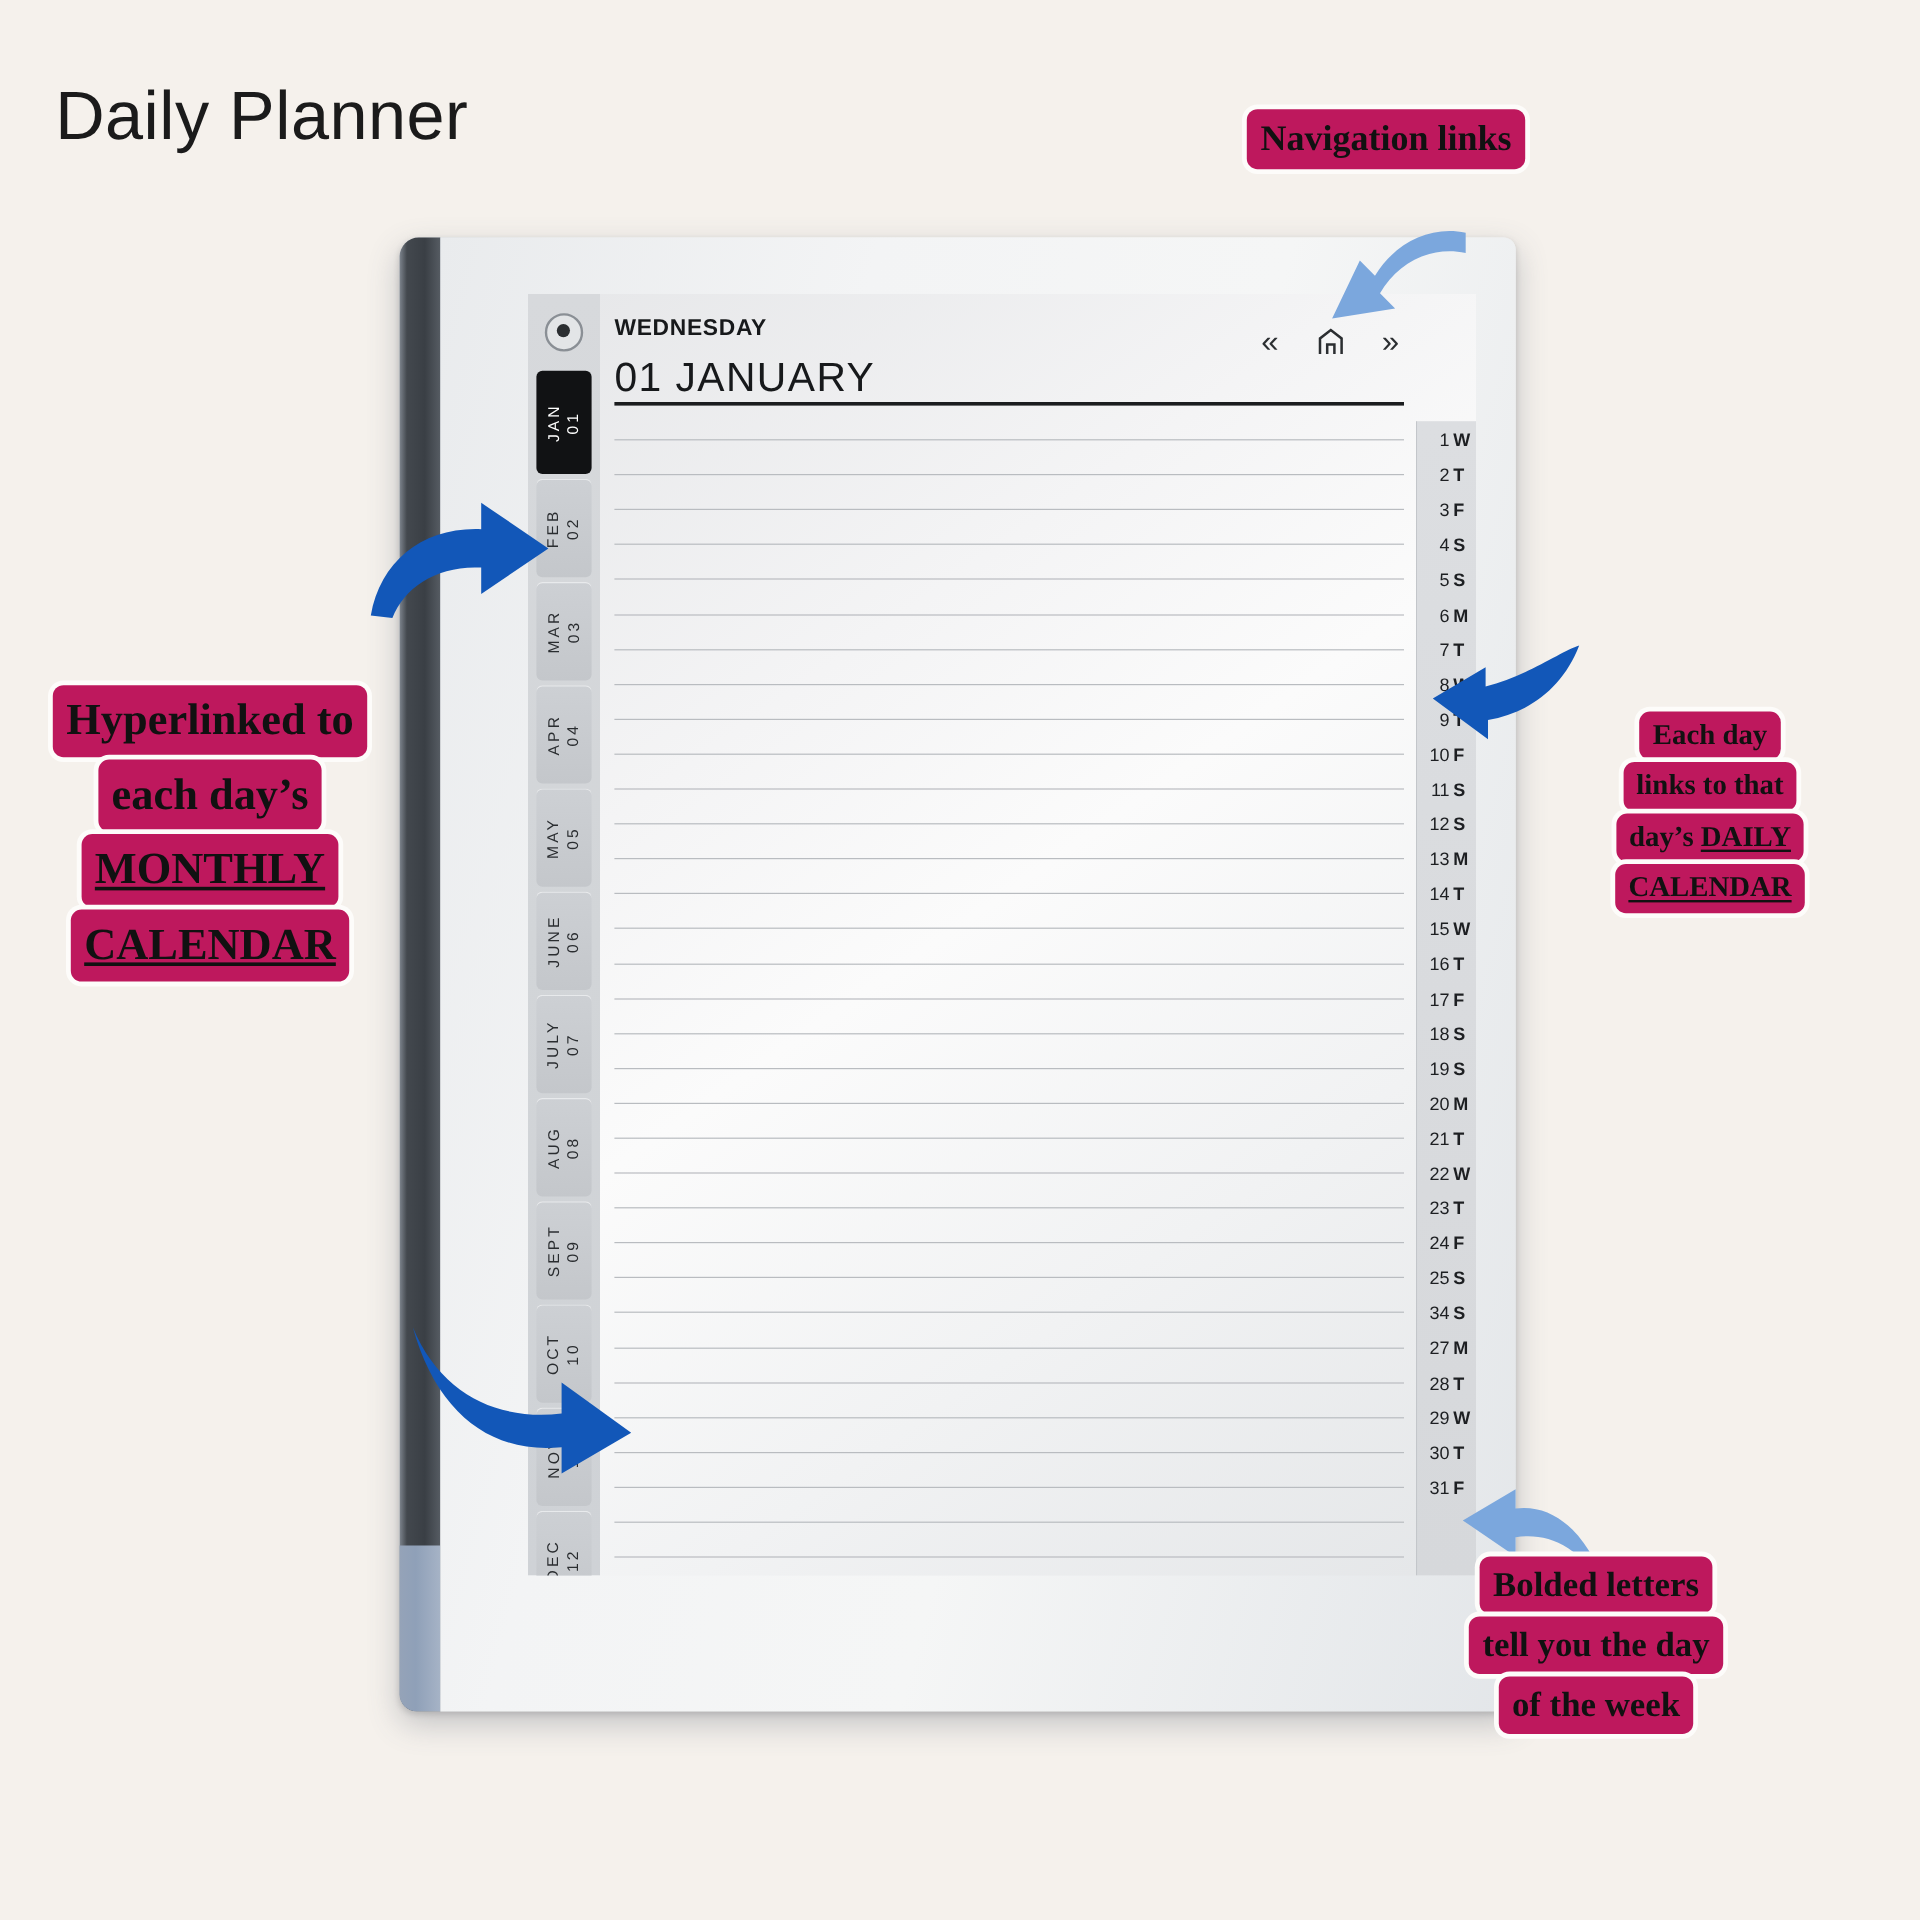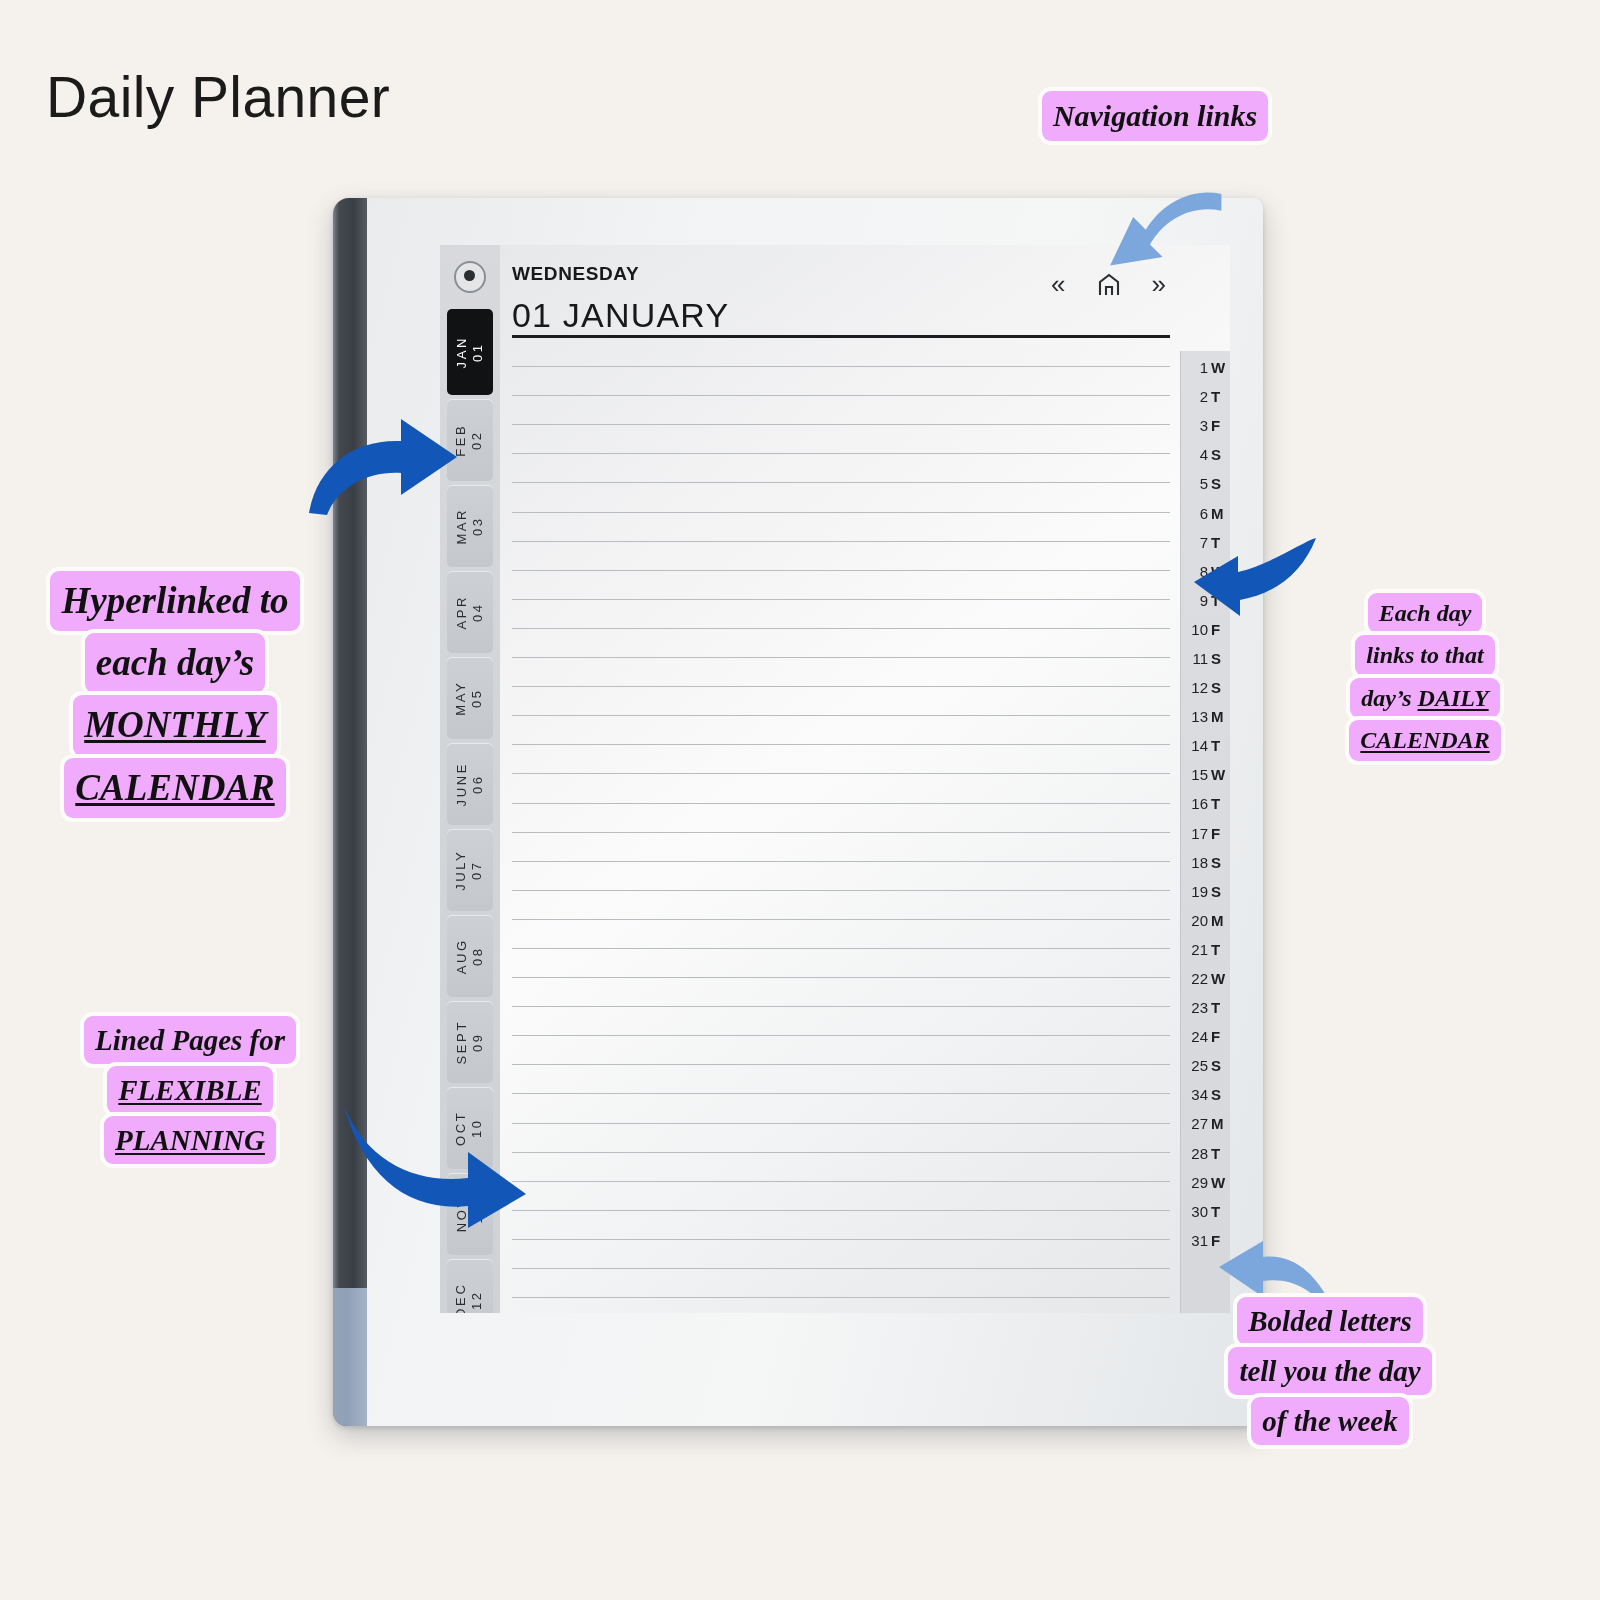--- a/index.html
+++ b/index.html
@@ -113,24 +113,23 @@
 
   
   .callout {
     position: absolute;
     font-family: "Liberation Serif", serif;
     font-weight: 700; color: #111;
     text-align: center; line-height: 1.52;
     z-index: 40;
   }
   .callout span.ln {
-    display: inline-block; background: #f0abfc;
+    display: inline-block; background: #be185d;
     border-radius: 9px; padding: 2px 11px; margin: 1px 0;
     box-shadow: 0 0 0 4px #fdfcfa;
-    font-style: italic;
   }
   .callout u { text-decoration: underline; text-underline-offset: 3px; }
 
   .c-nav   { left: 975px; top: 90px; width: 360px; font-size: 30px; }
   .c-month { left: 20px;  top: 570px; width: 310px; font-size: 37px; }
   .c-lined { left: 40px;  top: 1015px; width: 300px; font-size: 29px; }
   .c-daily { left: 1300px; top: 592px; width: 250px; font-size: 24px; }
   .c-bold  { left: 1180px; top: 1296px; width: 300px; font-size: 29px; }
 
   
@@ -434,25 +433,20 @@
     <span class="ln">Navigation links</span>
   </div>
 
   <div class="callout c-month">
     <span class="ln">Hyperlinked to</span><br>
     <span class="ln">each day’s</span><br>
     <span class="ln"><u>MONTHLY</u></span><br>
     <span class="ln"><u>CALENDAR</u></span>
   </div>
 
-  <div class="callout c-lined">
-    <span class="ln">Lined Pages for</span><br>
-    <span class="ln"><u>FLEXIBLE</u></span><br>
-    <span class="ln"><u>PLANNING</u></span>
-  </div>
 
   <div class="callout c-daily">
     <span class="ln">Each day</span><br>
     <span class="ln">links to that</span><br>
     <span class="ln">day’s <u>DAILY</u></span><br>
     <span class="ln"><u>CALENDAR</u></span>
   </div>
 
   <div class="callout c-bold">
     <span class="ln">Bolded letters</span><br>

